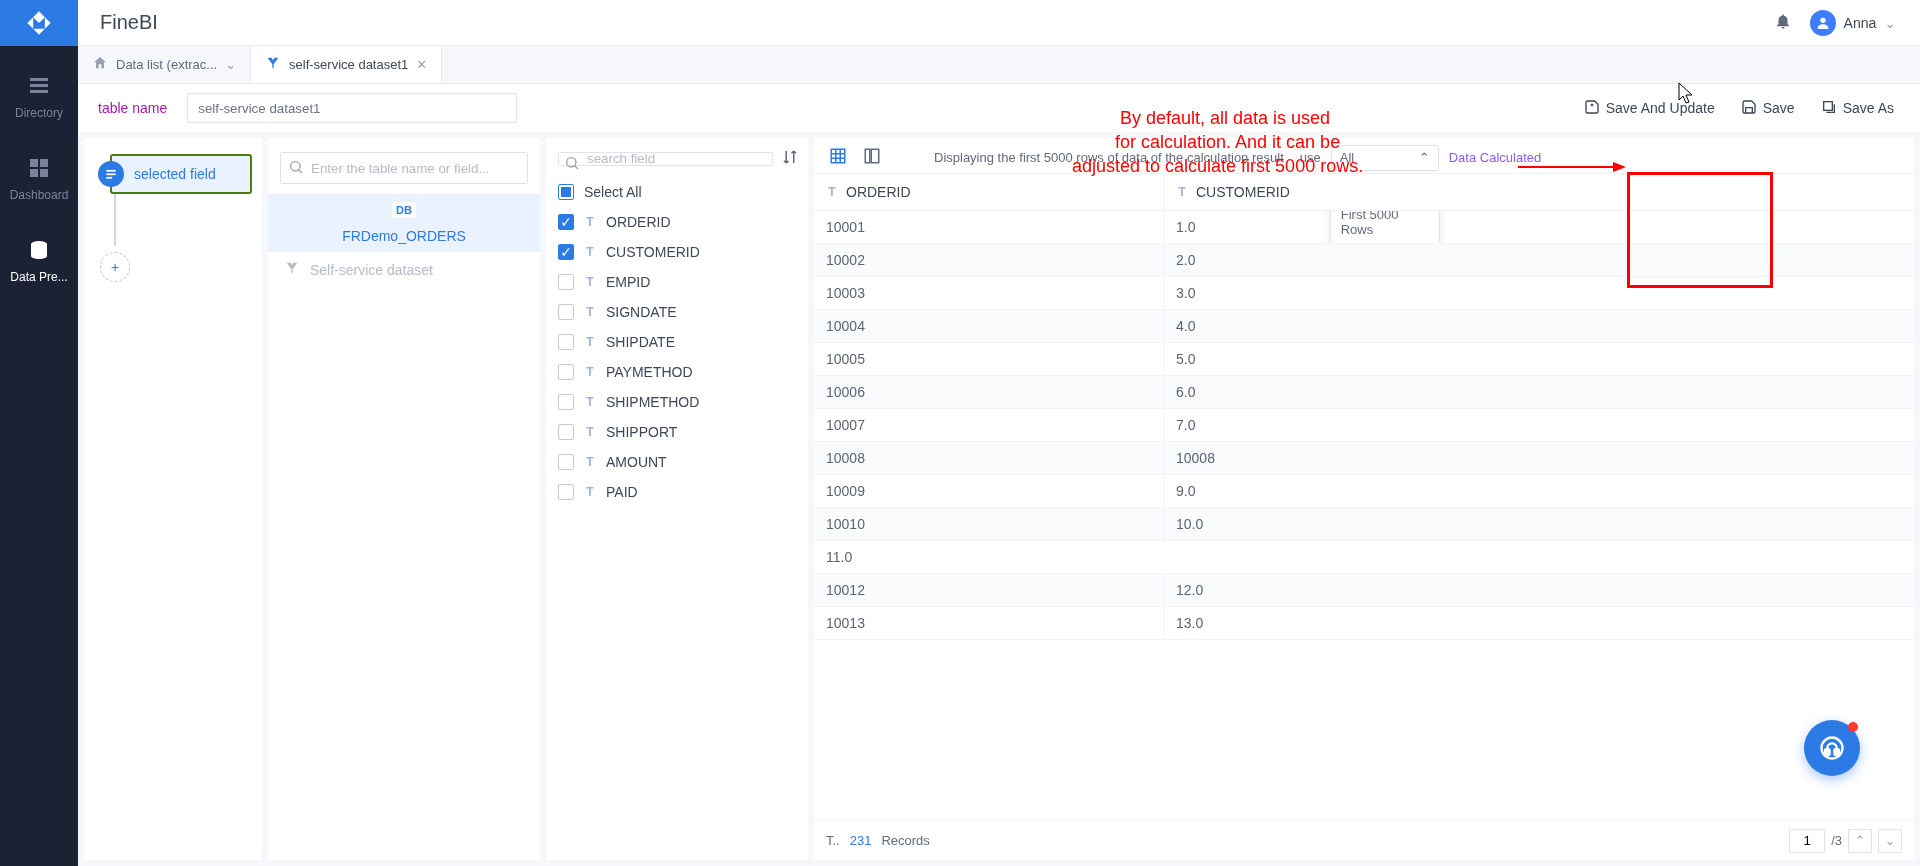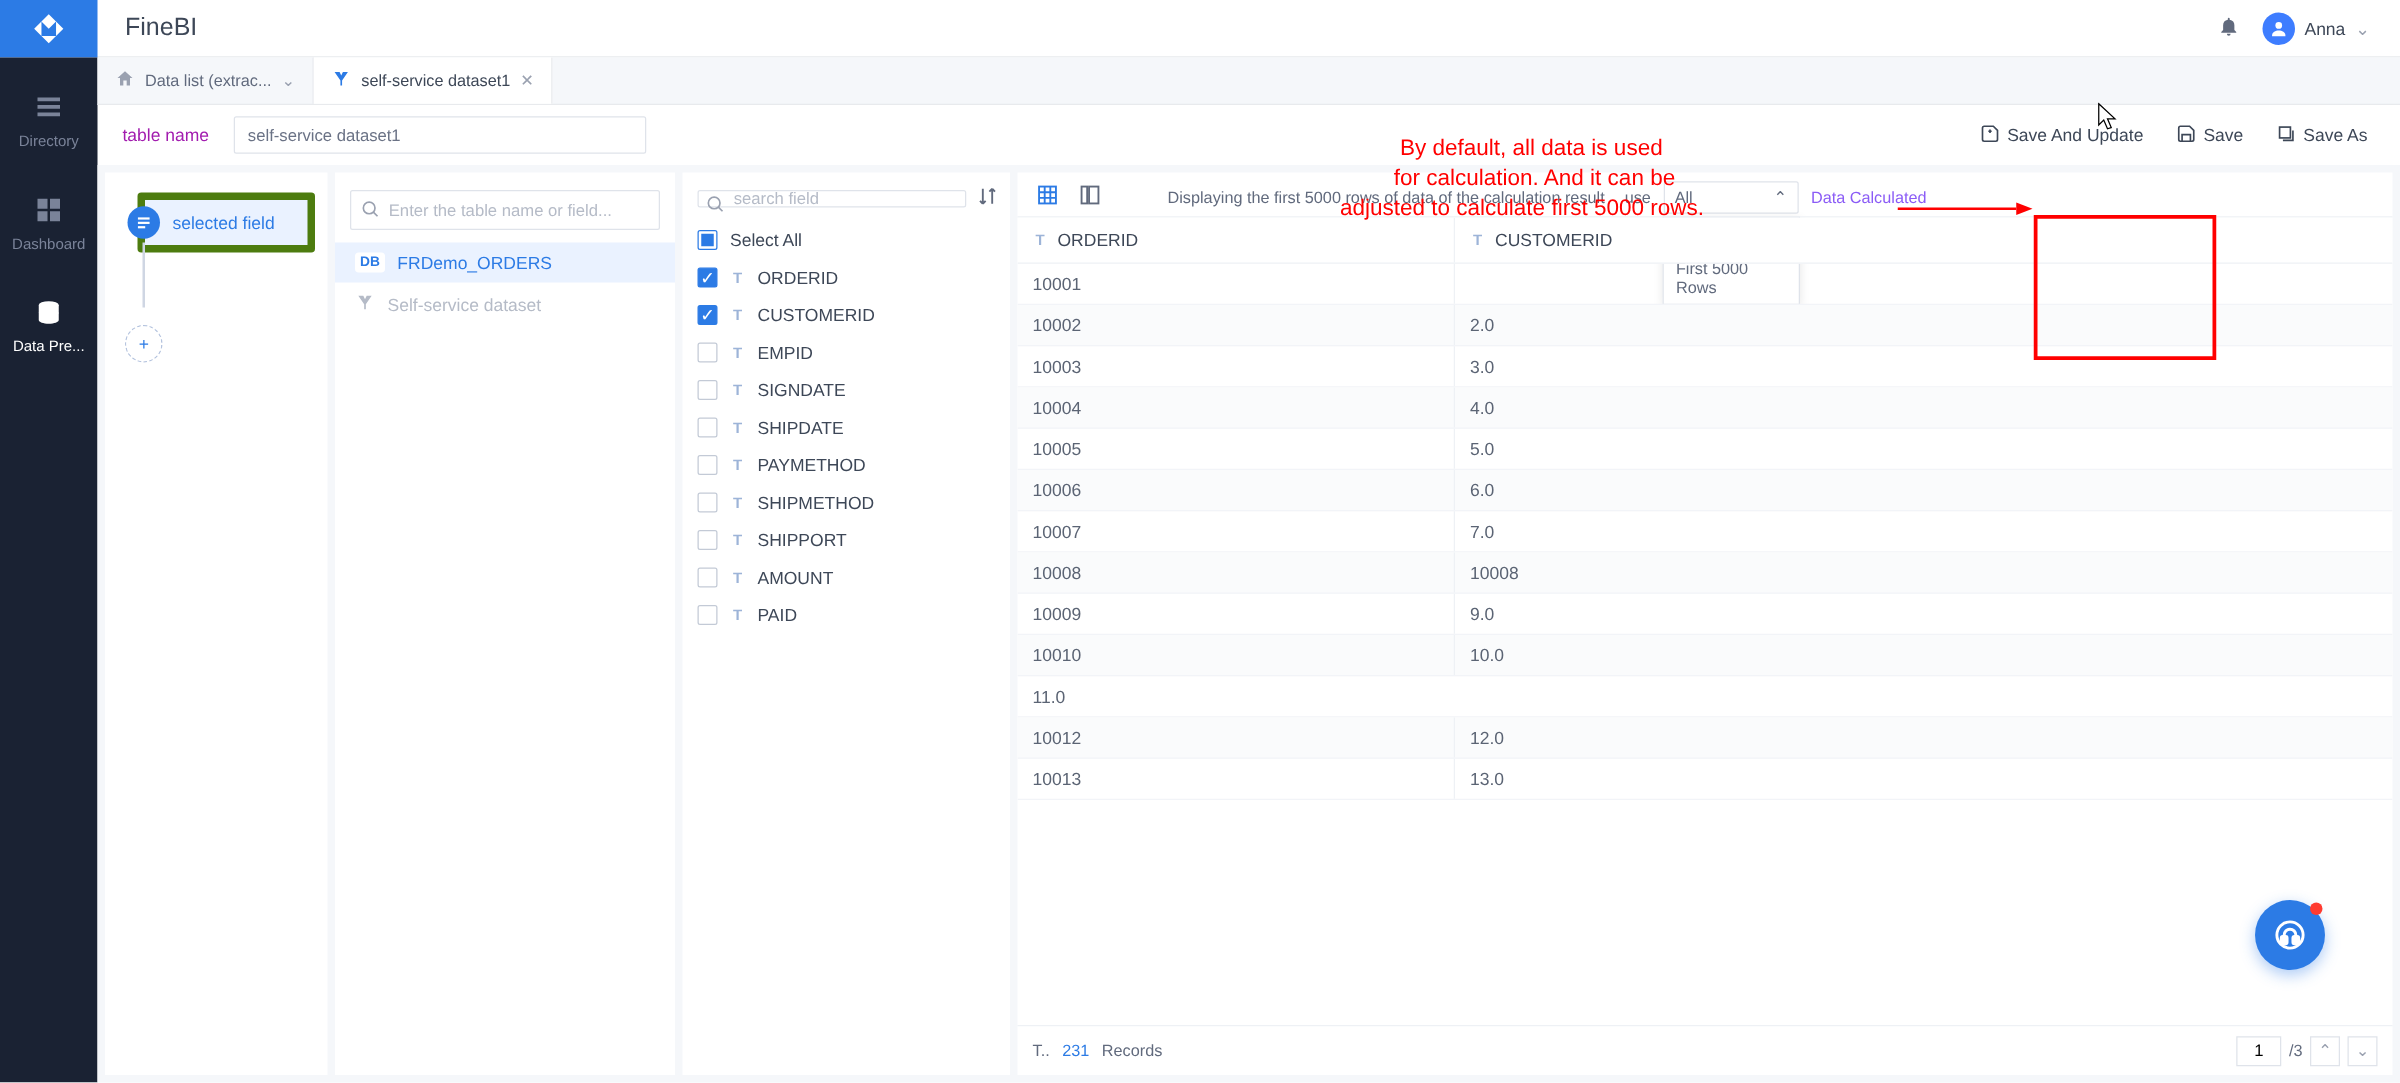--- a/index.html
+++ b/index.html
@@ -37,37 +37,37 @@
 .table-name-input { width: 330px; height: 30px; border: 1px solid #dfe3ea; border-radius: 2px; padding: 0 10px; color: #6a7285; }
 .action-spacer { flex: 1; }
 .action-btn { display: flex; align-items: center; gap: 6px; color: #3d4757; cursor: pointer; font-size: 14px; padding: 0 6px; }
 
 
 .workspace { flex: 1; display: flex; background: #f5f7fa; gap: 0; padding: 0; overflow: hidden; }
 .panel { background: #fff; margin: 6px 0 6px 0; }
 
 
 .steps-panel { width: 178px; margin-left: 6px; margin-right: 6px; padding: 16px 10px; position: relative; }
-.step-pill { display: flex; align-items: center; gap: 10px; border: 6px solid #4d7c0f; background: #eaf2ff; border-radius: 3px; padding: 5px 8px; color: #2c7be5; cursor: pointer; position: relative; }
+.step-pill { display: flex; align-items: center; gap: 10px; border: 2px solid #4d7c0f; background: #eaf2ff; border-radius: 3px; padding: 5px 8px; color: #2c7be5; cursor: pointer; position: relative; }
 .step-pill .step-circle { width: 26px; height: 26px; border-radius: 50%; background: #2c7be5; display: flex; align-items: center; justify-content: center; margin-left: -22px; color:#fff;}
 .step-connector { position: absolute; left: 30px; top: 56px; width: 2px; height: 52px; background: #cfd6e3; }
 .step-add { width: 30px; height: 30px; border-radius: 50%; border: 1px dashed #b4c3de; display: flex; align-items: center; justify-content: center; color: #2c7be5; margin-left: 6px; margin-top: 58px; cursor: pointer; }
 
 
 .source-panel { width: 272px; margin-right: 6px; padding: 14px 0; display: flex; flex-direction: column; }
 .source-header { display: flex; align-items: center; justify-content: space-between; padding: 0 16px 12px; }
 .source-title { color: #3d4757; font-size: 15px; font-weight: 600; }
 .source-title .blue { color: #2c7be5; }
 .refresh-btn { color: #2c7be5; cursor: pointer; }
 .source-search { margin: 0 12px 10px; }
 .source-search input { width: 100%; height: 32px; border: 1px solid #dfe3ea; border-radius: 2px; padding: 0 10px 0 30px; }
 .source-search { position: relative; }
 .source-search .sicon { position: absolute; left: 8px; top: 7px; color: #9aa1b0; }
 .source-item { display: flex; align-items: center; gap: 10px; padding: 8px 16px; cursor: pointer; color: #3d4757; }
-.source-item.active { background: #eaf2ff; color: #2c7be5; }
+.source-item.active { background: #eaf2ff; color: #2c7be5; flex-direction: column; }
 .source-item.muted { color: #b5bbc7; }
 .db-badge { font-size: 11px; font-weight: 700; color: #2c7be5; background: #eaf2ff; border-radius: 3px; padding: 2px 4px; }
 .source-item.active .db-badge { background:#fff; }
 
 
 .fields-panel { width: 262px; margin-right: 6px; padding: 10px 0; display: flex; flex-direction: column; }
 .fields-top { display: flex; align-items: center; gap: 8px; padding: 0 12px 8px; }
 .fields-top input { flex: 1; height: 14px; border: 1px solid #dfe3ea; border-radius: 2px; padding: 0 8px 0 28px; }
 .fields-top { position: relative; }
 .fields-top .sicon { position: absolute; left: 18px; top: 7px; color: #9aa1b0; }
@@ -381,20 +381,21 @@
             <span>ORDERID</span>
           </div>
           <div class="dt-col c2">
             <span class="field-type">T</span>
             <span>CUSTOMERID</span>
           </div>
         </div>
         <div id="data-body">
             <div class="dt-row">
               <div class="dt-cell c1">10001</div>
+              <div class="dt-cell c2">1.0</div>
             </div>
             <div class="dt-row">
               <div class="dt-cell c1">10002</div>
               <div class="dt-cell c2">2.0</div>
             </div>
             <div class="dt-row">
               <div class="dt-cell c1">10003</div>
               <div class="dt-cell c2">3.0</div>
             </div>
             <div class="dt-row">

